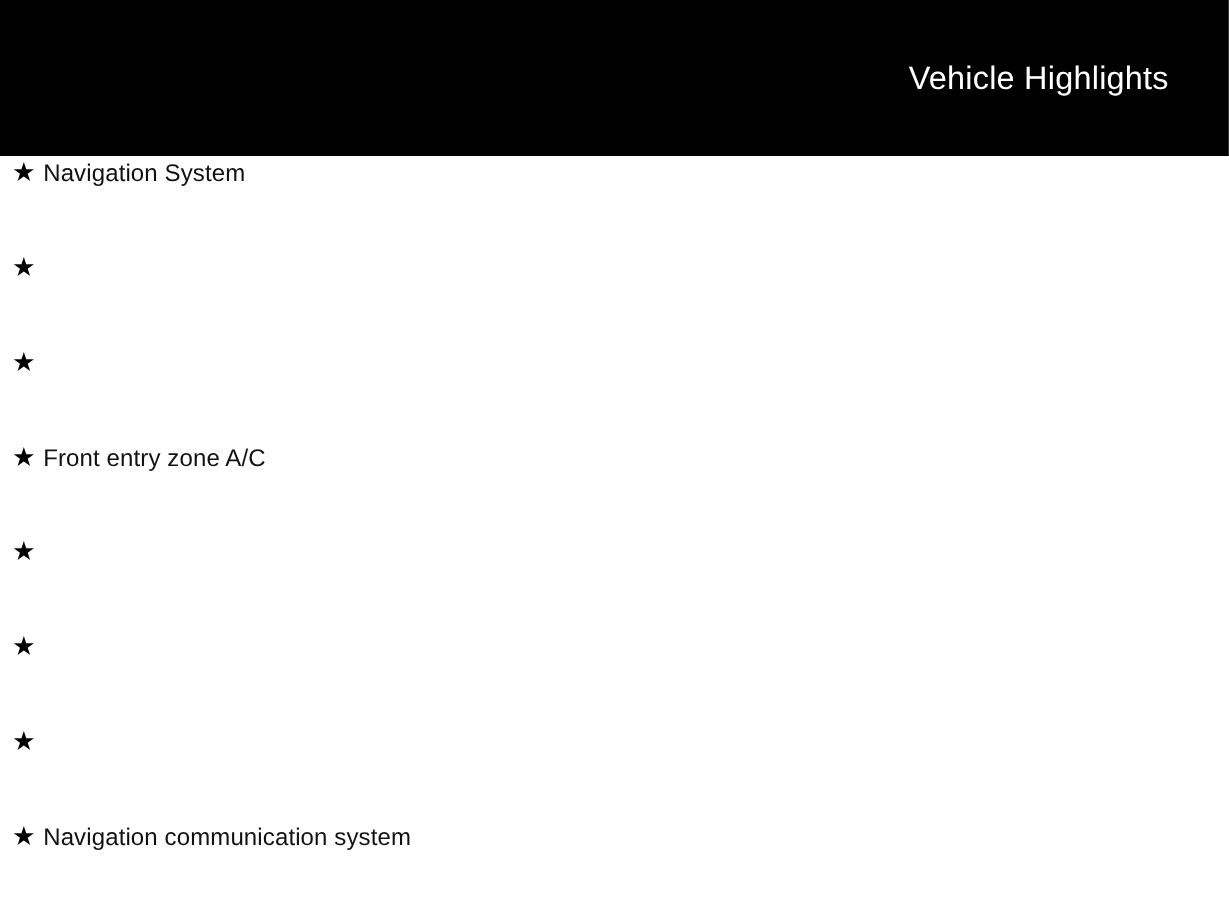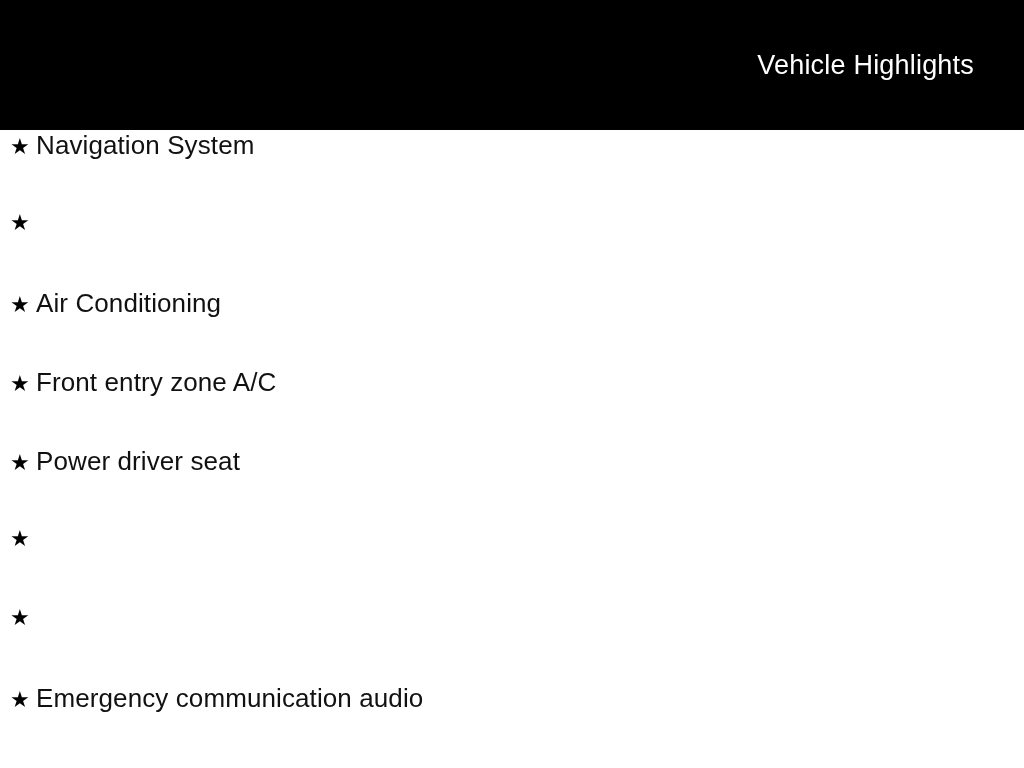--- a/index.html
+++ b/index.html
@@ -56,21 +56,21 @@
   .bullet-star {
     width: 26px;
     flex: 0 0 26px;
     color: #000000;
     font-size: 22px;
     line-height: 28px;
     text-align: left;
   }
   .item-label {
     color: #111111;
-    font-size: 26px;
+    font-size: 20px;
     line-height: 30px;
     letter-spacing: 0.1px;
     white-space: nowrap;
   }
 </style>
 </head>
 <body>
 
 <div class="page">
 
@@ -81,35 +81,33 @@
   <ul class="highlights-list">
     <li class="highlight-item">
       <span class="bullet-star">★</span>
       <span class="item-label">Navigation System</span>
     </li>
     <li class="highlight-item">
       <span class="bullet-star">★</span>
     </li>
     <li class="highlight-item">
       <span class="bullet-star">★</span>
-      <span class="item-label">Air Conditioning</span>
     </li>
     <li class="highlight-item">
       <span class="bullet-star">★</span>
       <span class="item-label">Front entry zone A/C</span>
-    </li>
-    <li class="highlight-item">
-      <span class="bullet-star">★</span>
-      <span class="item-label">Power driver seat</span>
     </li>
     <li class="highlight-item">
       <span class="bullet-star">★</span>
     </li>
     <li class="highlight-item">
       <span class="bullet-star">★</span>
     </li>
     <li class="highlight-item">
       <span class="bullet-star">★</span>
-      <span class="item-label">Emergency communication audio</span>
+    </li>
+    <li class="highlight-item">
+      <span class="bullet-star">★</span>
+      <span class="item-label">Navigation communication system</span>
     </li>
   </ul>
 
 </div>
 
 </body></html>

